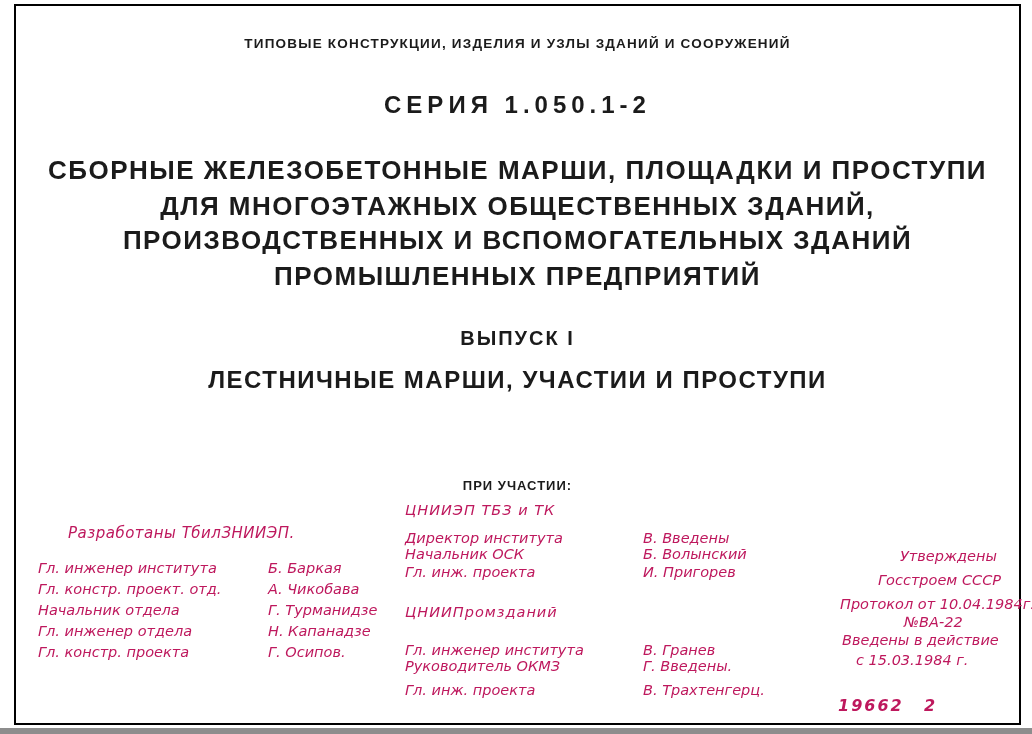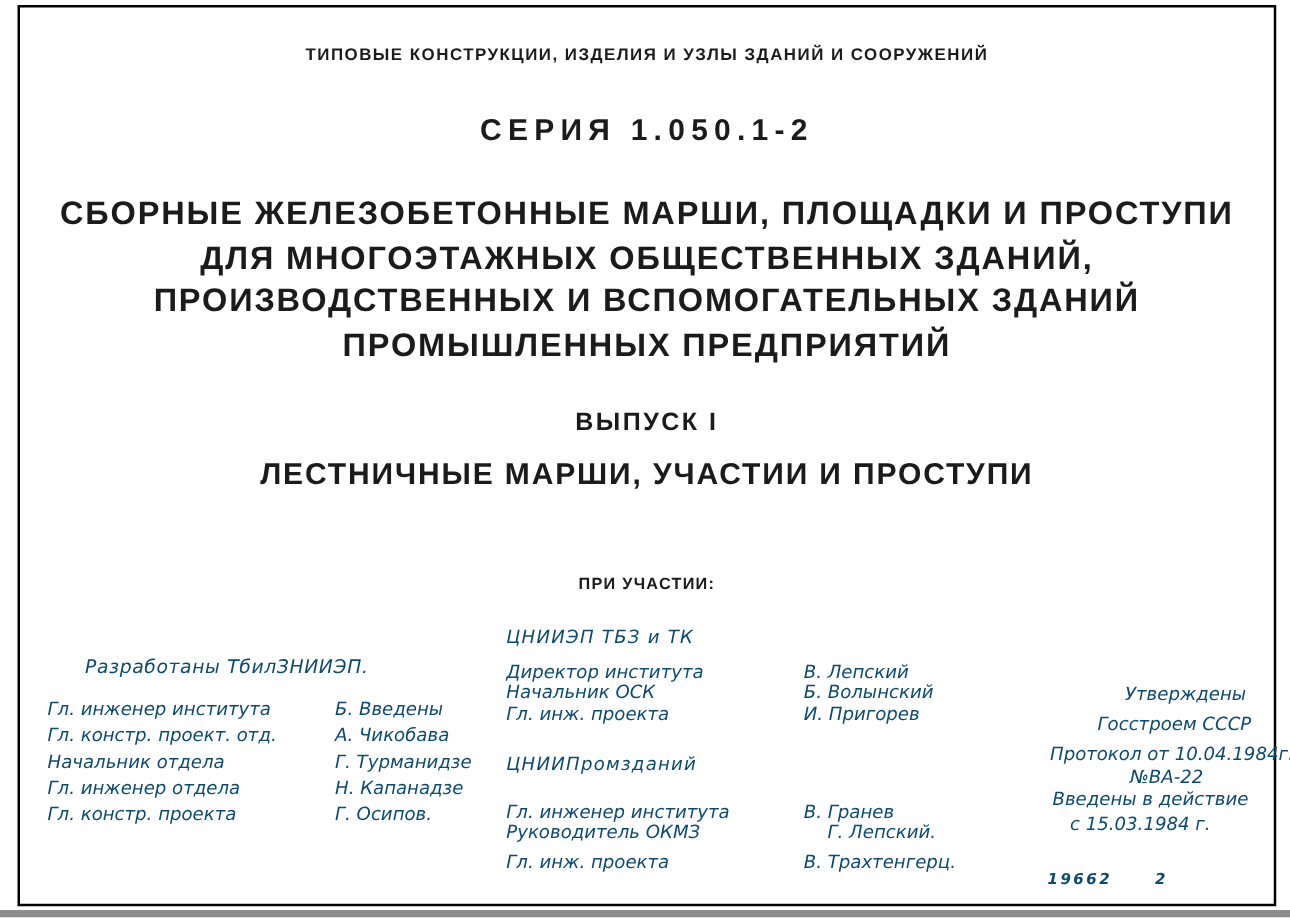--- a/index.html
+++ b/index.html
@@ -20,33 +20,33 @@
   .kicker{top:30px;font-size:13.5px;letter-spacing:1.2px;}
   .series{top:85px;font-size:24px;letter-spacing:5px;}
   .t-line{font-size:26px;letter-spacing:1.5px;}
   .t1{top:149px;}
   .t2{top:185px;}
   .t3{top:219px;}
   .t4{top:255px;}
   .issue{top:321px;font-size:20px;letter-spacing:2px;}
   .subtitle{top:360px;font-size:24px;letter-spacing:1.5px;}
   .doctype{top:406px;font-size:23px;letter-spacing:2px;}
-  .participation{top:453px;font-size:13px;letter-spacing:1px;}
+  .participation{top:472px;font-size:13px;letter-spacing:1px;}
   
-  .hand{font-family:"DejaVu Sans",sans-serif;font-style:italic;color:#0c4a6e;}
+  .hand{font-family:"DejaVu Sans",sans-serif;font-style:italic;color:#be185d;}
   .dev-heading{position:absolute;left:52px;top:518px;font-size:15px;letter-spacing:0.5px;}
   .dev-row{position:absolute;left:22px;width:348px;display:flex;font-size:14.5px;white-space:nowrap;}
   .dev-row .role{flex:1;}
   .dev-row .name{width:118px;}
   .org{position:absolute;font-size:14.5px;letter-spacing:1px;white-space:nowrap;}
   .mid-row{position:absolute;left:389px;width:400px;display:flex;font-size:14.5px;white-space:nowrap;}
   .mid-row .role{width:238px;}
   .mid-row .name{flex:1;}
   .appr{position:absolute;font-size:14.5px;white-space:nowrap;}
-  .footer-num{position:absolute;top:690px;font-size:12px;font-weight:bold;letter-spacing:2px;}
+  .footer-num{position:absolute;top:690px;font-size:16px;font-weight:bold;letter-spacing:2px;}
 </style>
 </head>
 <body>
 
 <div class="frame">
 
   <div class="center stencil kicker">ТИПОВЫЕ КОНСТРУКЦИИ, ИЗДЕЛИЯ И УЗЛЫ ЗДАНИЙ И СООРУЖЕНИЙ</div>
   <div class="center stencil series">СЕРИЯ 1.050.1-2</div>
 
   <div class="center stencil t-line t1">СБОРНЫЕ ЖЕЛЕЗОБЕТОННЫЕ МАРШИ, ПЛОЩАДКИ И ПРОСТУПИ</div>
@@ -55,21 +55,21 @@
   <div class="center stencil t-line t4">ПРОМЫШЛЕННЫХ ПРЕДПРИЯТИЙ</div>
 
   <div class="center stencil issue">ВЫПУСК I</div>
   <div class="center stencil subtitle">ЛЕСТНИЧНЫЕ МАРШИ, УЧАСТИИ И ПРОСТУПИ</div>
   <div class="center stencil participation">ПРИ УЧАСТИИ:</div>
 
   <div class="hand dev-heading">Разработаны ТбилЗНИИЭП.</div>
 
   <div class="hand dev-row" style="top:554px;">
     <span class="role">Гл. инженер института</span>
-    <span class="name">Б. Введены</span>
+    <span class="name">Б. Баркая</span>
   </div>
   <div class="hand dev-row" style="top:575px;">
     <span class="role">Гл. констр. проект. отд.</span>
     <span class="name">А. Чикобава</span>
   </div>
   <div class="hand dev-row" style="top:596px;">
     <span class="role">Начальник отдела</span>
     <span class="name">Г. Турманидзе</span>
   </div>
   <div class="hand dev-row" style="top:617px;">
@@ -78,40 +78,40 @@
   </div>
   <div class="hand dev-row" style="top:638px;">
     <span class="role">Гл. констр. проекта</span>
     <span class="name">Г. Осипов.</span>
   </div>
 
   <div class="hand org" style="left:389px;top:496px;">ЦНИИЭП ТБЗ и ТК</div>
 
   <div class="hand mid-row" style="top:524px;">
     <span class="role">Директор института</span>
-    <span class="name">В. Лепский</span>
+    <span class="name">В. Введены</span>
   </div>
   <div class="hand mid-row" style="top:540px;">
     <span class="role">Начальник ОСК</span>
     <span class="name">Б. Волынский</span>
   </div>
   <div class="hand mid-row" style="top:558px;">
     <span class="role">Гл. инж. проекта</span>
     <span class="name">И. Пригорев</span>
   </div>
 
   <div class="hand org" style="left:389px;top:598px;">ЦНИИПромзданий</div>
 
   <div class="hand mid-row" style="top:636px;">
     <span class="role">Гл. инженер института</span>
     <span class="name">В. Гранев</span>
   </div>
-  <div class="hand mid-row" style="top:652px;gap:19px;">
+  <div class="hand mid-row" style="top:652px;">
     <span class="role">Руководитель ОКМЗ</span>
-    <span class="name">Г. Лепский.</span>
+    <span class="name">Г. Введены.</span>
   </div>
   <div class="hand mid-row" style="top:676px;">
     <span class="role">Гл. инж. проекта</span>
     <span class="name">В. Трахтенгерц.</span>
   </div>
 
   <div class="hand appr" style="left:884px;top:542px;">Утверждены</div>
   <div class="hand appr" style="left:862px;top:566px;">Госстроем СССР</div>
   <div class="hand appr" style="left:824px;top:590px;">Протокол от 10.04.1984г.</div>
   <div class="hand appr" style="left:888px;top:608px;">№ВА-22</div>

